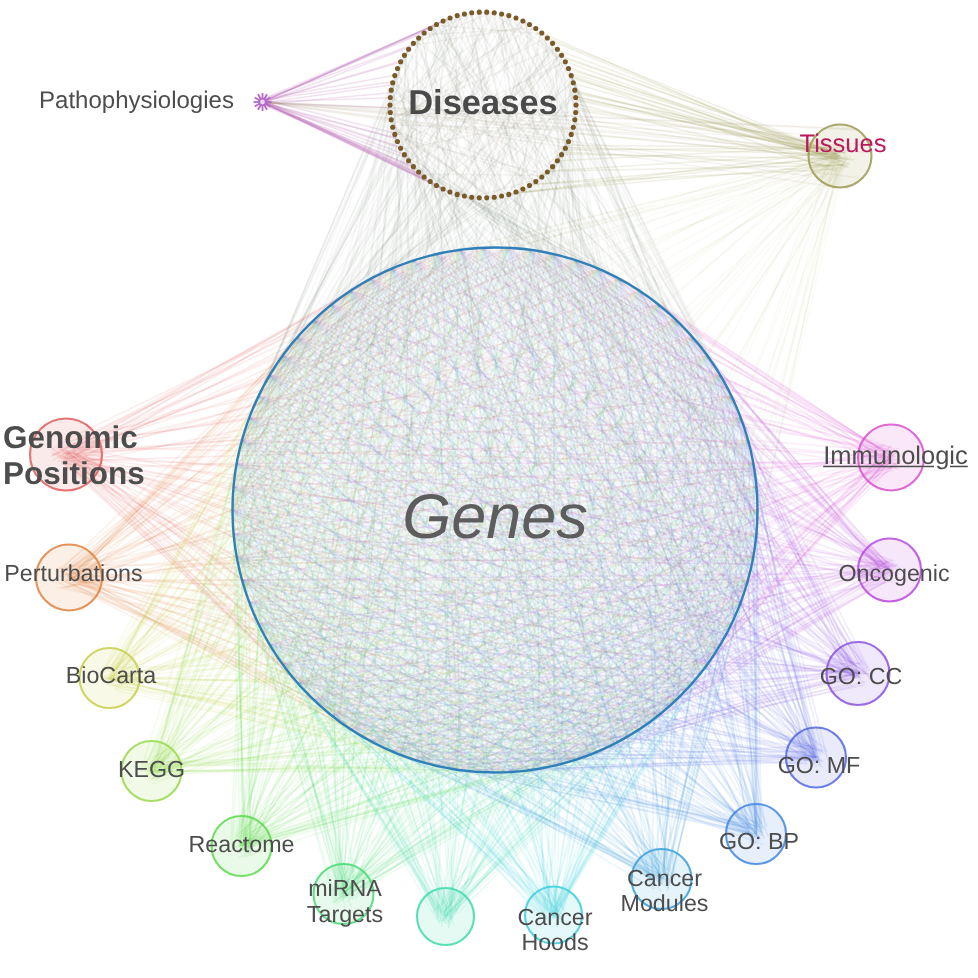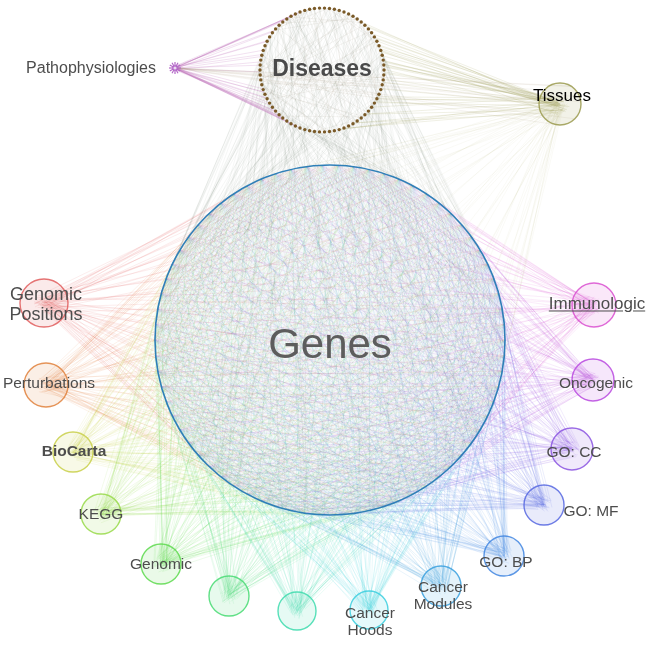--- a/index.html
+++ b/index.html
@@ -1809,29 +1809,30 @@
       <circle cx="297" cy="611" r="19" fill="rgba(60,219,173,0.13)" stroke="#3cdbad" stroke-opacity="0.85" stroke-width="1.4"></circle>
       <circle cx="369" cy="610" r="19" fill="rgba(56,206,222,0.13)" stroke="#38cede" stroke-opacity="0.85" stroke-width="1.4"></circle>
       <circle cx="441" cy="586" r="20" fill="rgba(55,159,222,0.13)" stroke="#379fde" stroke-opacity="0.85" stroke-width="1.4"></circle>
       <circle cx="504" cy="556" r="20" fill="rgba(63,133,224,0.13)" stroke="#3f85e0" stroke-opacity="0.85" stroke-width="1.4"></circle>
       <circle cx="544" cy="505" r="20" fill="rgba(85,102,225,0.13)" stroke="#5566e1" stroke-opacity="0.85" stroke-width="1.4"></circle>
       <circle cx="572" cy="449" r="21" fill="rgba(138,82,225,0.13)" stroke="#8a52e1" stroke-opacity="0.85" stroke-width="1.4"></circle>
       <circle cx="593" cy="380" r="21" fill="rgba(185,72,223,0.13)" stroke="#b948df" stroke-opacity="0.85" stroke-width="1.4"></circle>
       <circle cx="594" cy="305" r="22" fill="rgba(217,79,208,0.13)" stroke="#d94fd0" stroke-opacity="0.85" stroke-width="1.4"></circle>
     </svg>
 
-  <div class="nlabel" style="left: 330px; top: 344px; font-size: 42px; color: rgb(93, 93, 93);">Genes</div>
+  <div class="nlabel" style="left: 330px; top: 344px; font-size: 42px; color: rgb(93, 93, 93); font-style: italic;">Genes</div>
   <div class="nlabel" style="left: 322px; top: 69px; font-size: 23px; color: rgb(74, 74, 74); font-weight: bold;">Diseases</div>
   <div class="nlabel" style="left: 91px; top: 68px; font-size: 16px; color: rgb(77, 77, 77);">Pathophysiologies</div>
-  <div class="nlabel" style="left: 562px; top: 96px; font-size: 17px; color: #000000; text-align: right;">Tissues</div>
-  <div class="nlabel wrap" style="left: 46px; top: 304px; font-size: 18px; width: 88px;">Genomic Positions</div>
+  <div class="nlabel" style="left: 562px; top: 96px; font-size: 17px; color: #be185d; text-align: right;">Tissues</div>
+  <div class="nlabel wrap" style="left: 46px; top: 304px; font-size: 21px; width: 88px; font-weight: bold;">Genomic Positions</div>
   <div class="nlabel" style="left: 49px; top: 383px; font-size: 15.5px;">Perturbations</div>
-  <div class="nlabel" style="left: 74px; top: 451px; font-size: 15.5px; font-weight: bold;">BioCarta</div>
+  <div class="nlabel" style="left: 74px; top: 451px; font-size: 15.5px;">BioCarta</div>
   <div class="nlabel" style="left: 101px; top: 514px; font-size: 15.5px;">KEGG</div>
-  <div class="nlabel" style="left: 161px; top: 564px; font-size: 15.5px;">Genomic</div>
+  <div class="nlabel" style="left: 161px; top: 564px; font-size: 15.5px;">Reactome</div>
+  <div class="nlabel wrap" style="left: 230px; top: 602px; font-size: 15.5px; width: 72px;">miRNA Targets</div>
   <div class="nlabel wrap" style="left: 370px; top: 621px; font-size: 15.5px; width: 64px;">Cancer Hoods</div>
   <div class="nlabel wrap" style="left: 443px; top: 595px; font-size: 15.5px; width: 76px;">Cancer Modules</div>
   <div class="nlabel" style="left: 506px; top: 562px; font-size: 15.5px;">GO: BP</div>
-  <div class="nlabel" style="left: 546px; top: 511px; font-size: 15.5px; margin-left: 45px;">GO: MF</div>
+  <div class="nlabel" style="left: 546px; top: 511px; font-size: 15.5px;">GO: MF</div>
   <div class="nlabel" style="left: 574px; top: 452px; font-size: 15.5px;">GO: CC</div>
   <div class="nlabel" style="left: 596px; top: 383px; font-size: 15.5px;">Oncogenic</div>
   <div class="nlabel" style="left: 597px; top: 304px; font-size: 17px; text-decoration: underline;">Immunologic</div>
 </div>
 
 </body></html>

